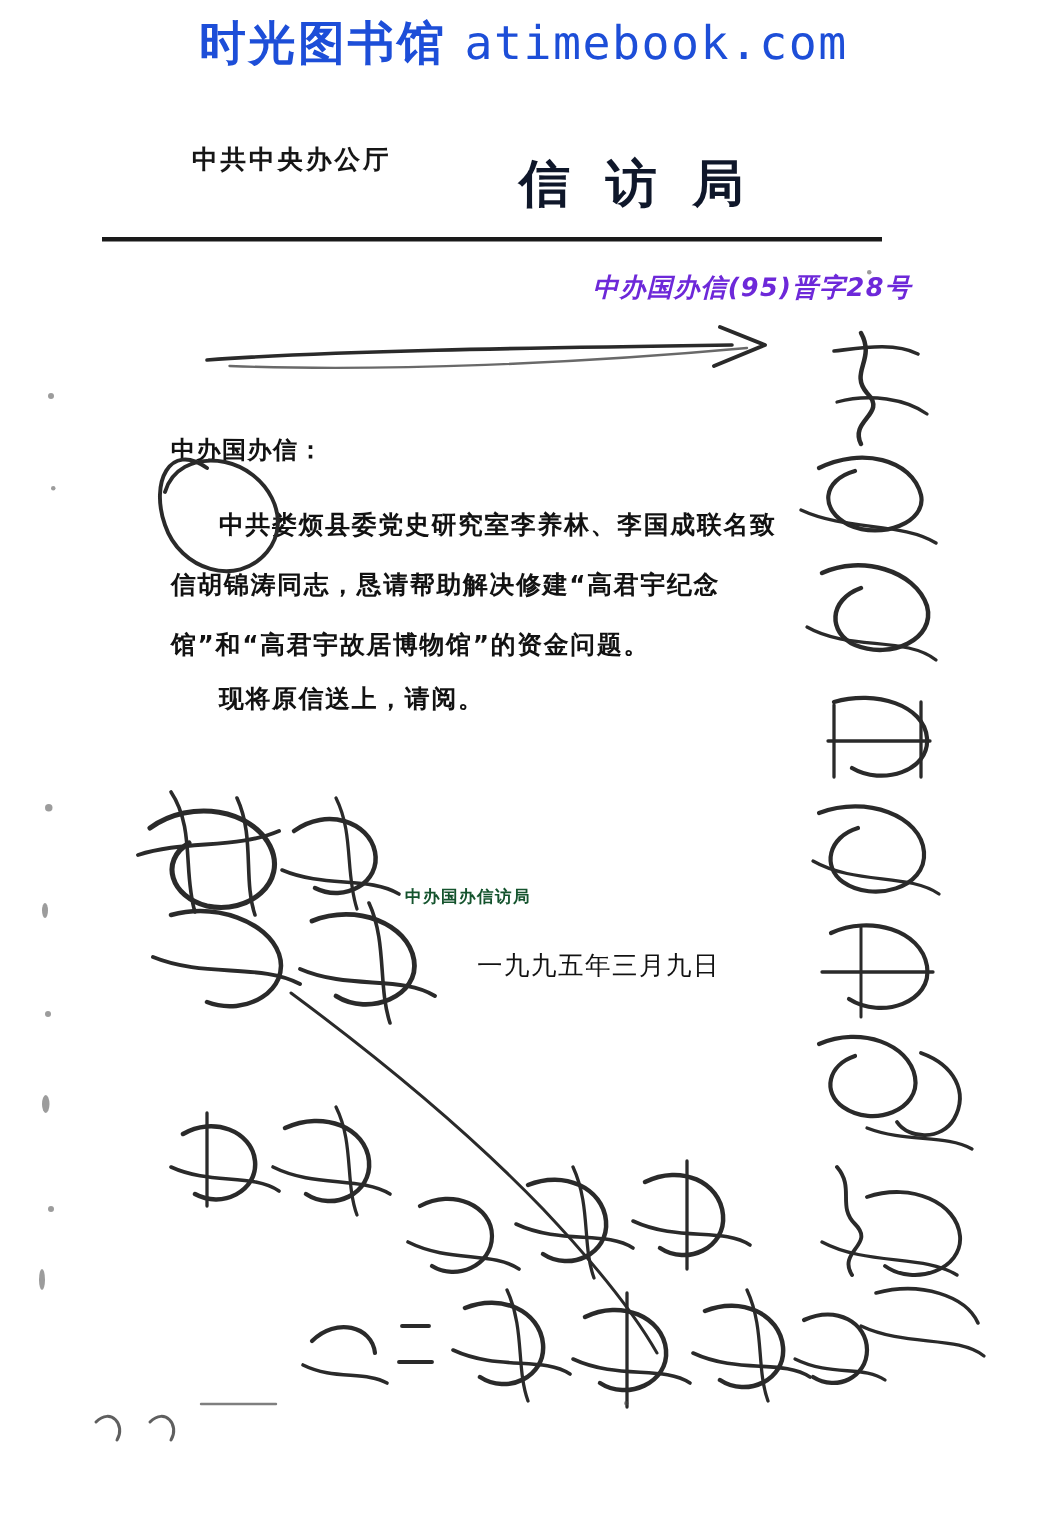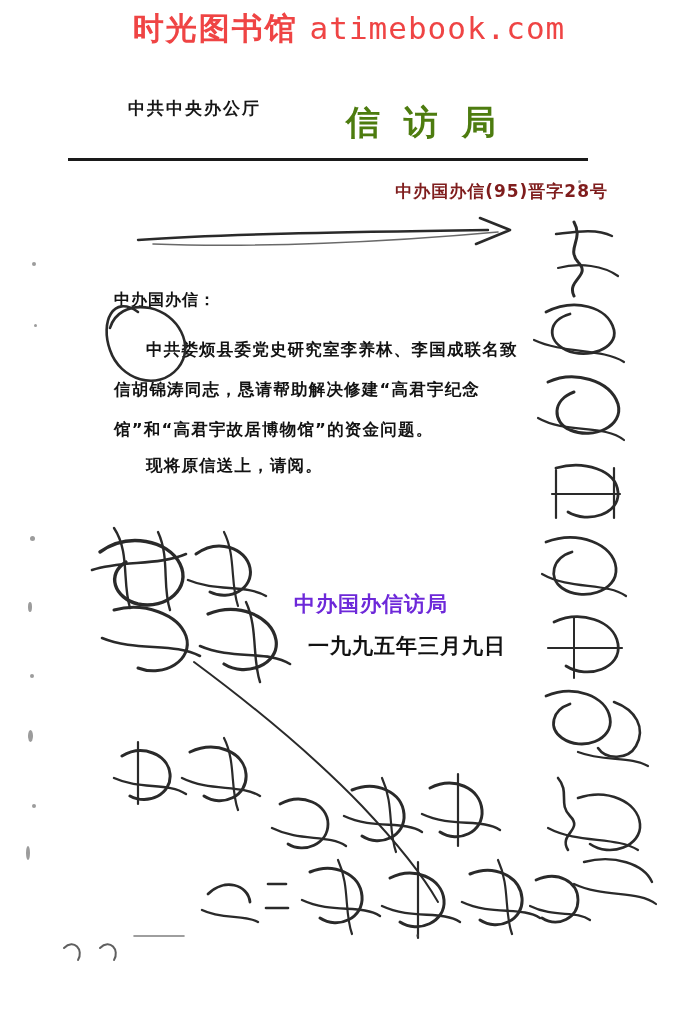--- a/index.html
+++ b/index.html
@@ -18,21 +18,21 @@
 
   
   #watermark {
     position: absolute;
     top: 8px;
     left: 0;
     width: 698px;
     text-align: center;
     font-size: 31px;
     letter-spacing: 2px;
-    color: #ef4444;
+    color: #1d4ed8;
     white-space: nowrap;
     font-family: "DejaVu Sans", sans-serif;
     user-select: none;
   }
   #watermark .wm-cn { font-weight: 600; }
   #watermark .wm-en { font-family: "DejaVu Sans Mono", monospace; letter-spacing: 1px; }
 
   
   #sheet {
     position: absolute;
@@ -54,31 +54,31 @@
   #masthead-left {
     position: absolute;
     left: 50px;
     top: 4px;
     width: 210px;
     font-weight: bold;
     font-size: 17px;
     line-height: 22px;
     letter-spacing: 2px;
     color: #161616;
-    font-family: Liberation Sans, sans-serif;
+    font-family: Liberation Mono, monospace;
   }
   #masthead-left div { white-space: nowrap; }
   #masthead-right {
     position: absolute;
     left: 268px;
     top: 6px;
     font-weight: bold;
     font-size: 34px;
     letter-spacing: 6px;
-    color: #4d7c0f;
+    color: #0f172a;
     white-space: nowrap;
   }
   #rule {
     position: absolute;
     top: 96px;
     left: 50px;
     width: 520px;
     height: 3px;
     background: #1a1a1a;
   }
@@ -86,22 +86,23 @@
   
   #doc-number {
     position: absolute;
     top: 118px;
     left: 0;
     width: 590px;
     text-align: right;
     font-size: 17px;
     font-weight: bold;
     letter-spacing: 1px;
-    color: #7f1d1d;
+    color: #6d28d9;
     white-space: nowrap;
+    font-style: italic;
   }
 
   
   #salutation {
     position: absolute;
     top: 228px;
     left: 96px;
     font-size: 16px;
     font-weight: bold;
     letter-spacing: 1px;
@@ -129,32 +130,32 @@
     line-height: 40px;
     letter-spacing: 1.2px;
     text-indent: 32px;
     color: #121212;
   }
 
   
   #signer {
     position: absolute;
     top: 528px;
-    left: 276px;
-    font-size: 21px;
+    left: 252px;
+    font-size: 11px;
     font-weight: bold;
     letter-spacing: 1px;
-    color: #6d28d9;
+    color: #14532d;
   }
   #sign-date {
     position: absolute;
     top: 570px;
-    left: 290px;
-    font-size: 21px;
-    font-weight: bold;
+    left: 300px;
+    font-size: 17px;
+    font-weight: normal;
     letter-spacing: 1px;
     color: #121212;
   }
 
   
   #ink {
     position: absolute;
     inset: 0;
     pointer-events: none;
   }

